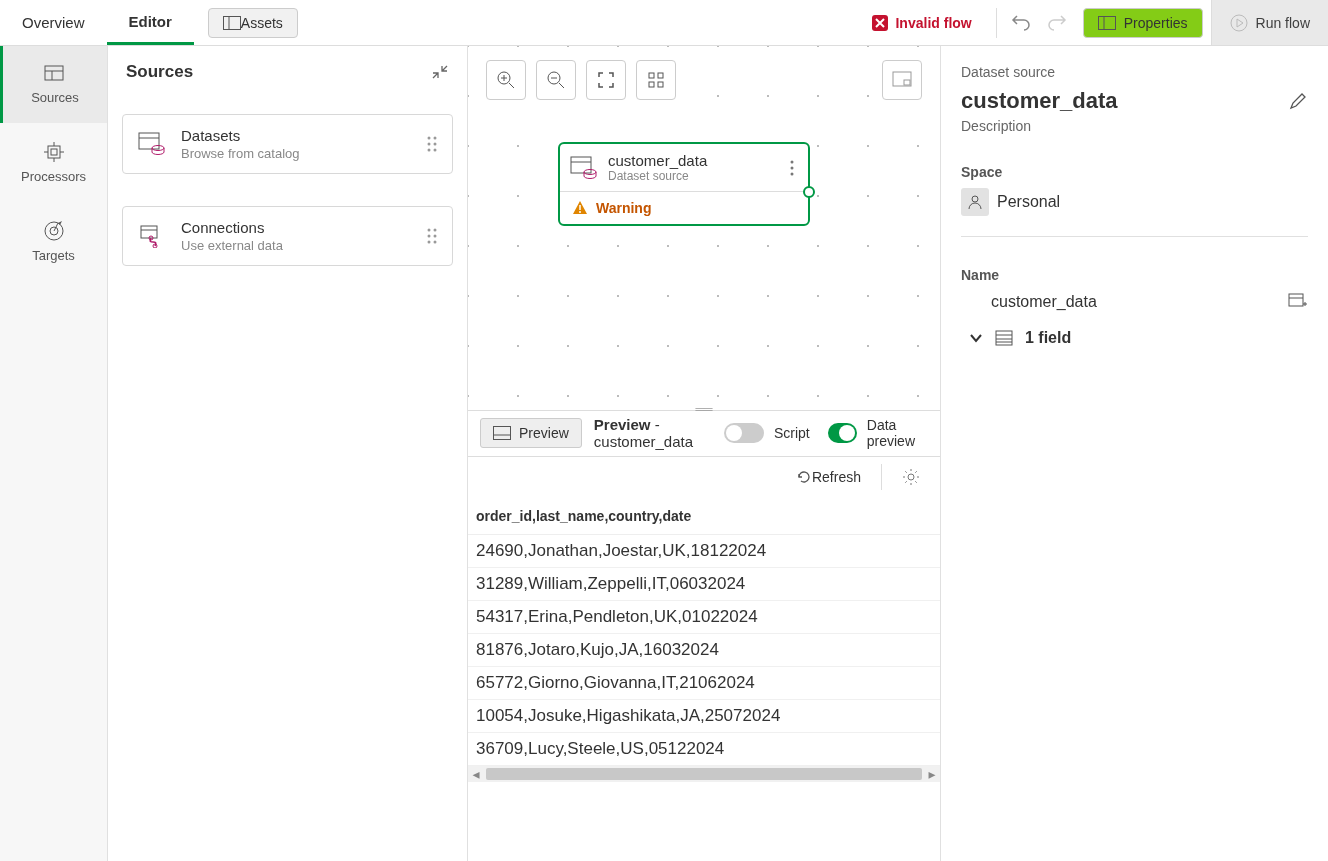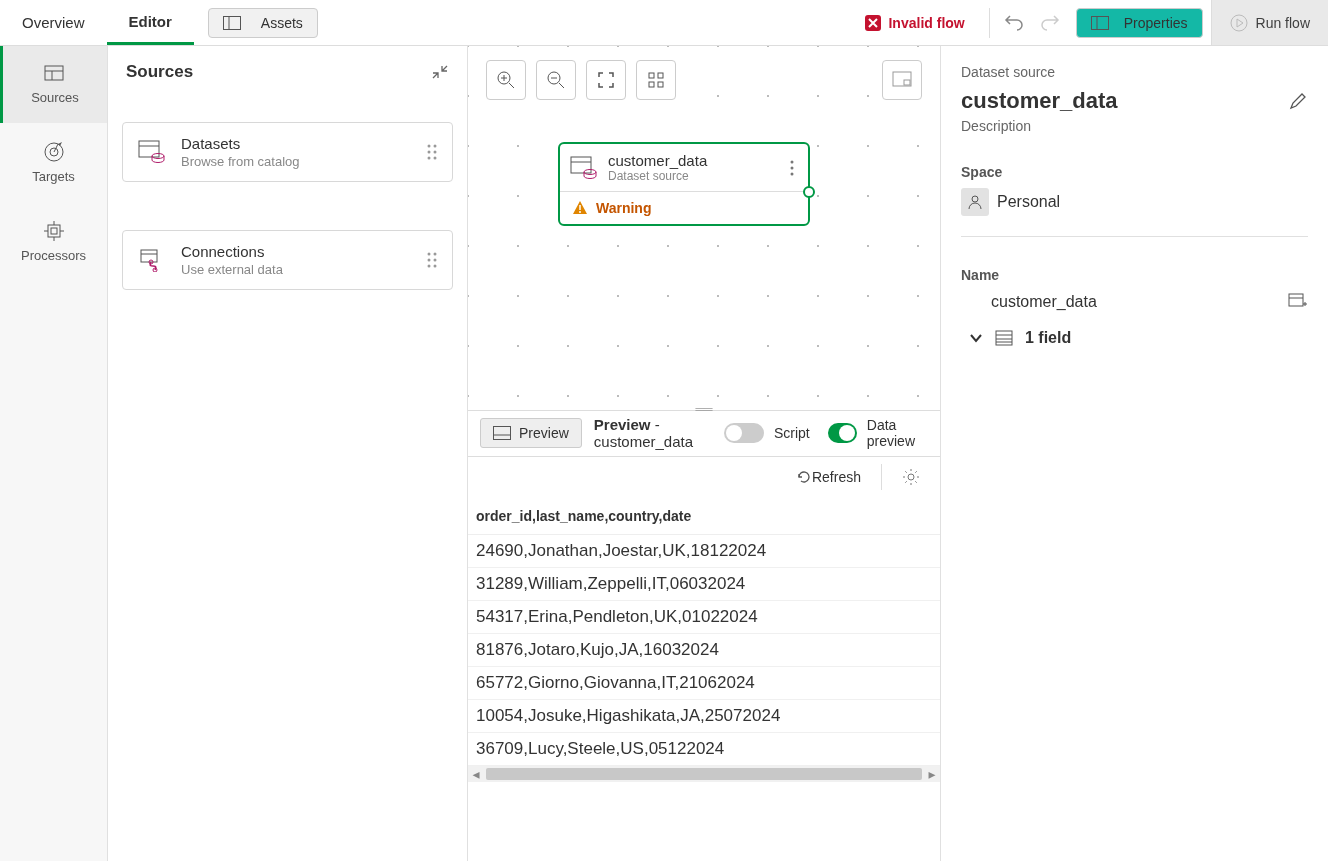--- a/index.html
+++ b/index.html
@@ -2,38 +2,38 @@
 <html><head>
 <meta charset="utf-8">
 <style>
 * { box-sizing: border-box; margin: 0; padding: 0; }
 body { font-family: -apple-system, BlinkMacSystemFont, "Segoe UI", Arial, sans-serif; font-size: 14px; color: #333; background: #fff; width: 1328px; height: 861px; overflow: hidden; }
 
 .topbar { display: flex; align-items: center; height: 46px; border-bottom: 1px solid #ddd; }
 .topbar .tabs { display: flex; height: 100%; }
 .topbar .tab { padding: 0 22px; display: flex; align-items: center; cursor: pointer; font-size: 15px; }
 .topbar .tab.active { border-bottom: 3px solid #009845; font-weight: 600; }
-.topbar .assets-btn { margin-left: 14px; display: flex; align-items: center; gap: 20px; padding: 6px 14px; border: 1px solid #ccc; border-radius: 4px; background: #f1f1f1; cursor: pointer; }
+.topbar .assets-btn { margin-left: 14px; display: flex; align-items: center; gap: 0; padding: 6px 14px; border: 1px solid #ccc; border-radius: 4px; background: #f1f1f1; cursor: pointer; }
 .topbar .spacer { flex: 1; }
 .invalid-flow { display: flex; align-items: center; gap: 6px; color: #c4122f; font-weight: 600; margin-right: 18px; }
 .topbar .icon-btn { width: 36px; height: 36px; display: flex; align-items: center; justify-content: center; cursor: pointer; color: #888; }
-.topbar .props-btn { margin: 0 8px; display: flex; align-items: center; gap: 15px; padding: 6px 14px; border: 1px solid #ccc; border-radius: 4px; background: #14b8a6; cursor: pointer; }
+.topbar .props-btn { margin: 0 8px; display: flex; align-items: center; gap: 8px; padding: 6px 14px; border: 1px solid #ccc; border-radius: 4px; background: #84cc16; cursor: pointer; }
 .topbar .run-btn { display: flex; align-items: center; gap: 8px; padding: 6px 18px; background: #e9e9e9; color: #404040; border-left: 1px solid #ddd; height: 100%; }
 .topbar .vdiv { width: 1px; height: 30px; background: #ddd; margin: 0 6px; }
 
 .main { display: flex; height: 815px; }
 .left-rail { width: 108px; background: #f7f7f7; border-right: 1px solid #e0e0e0; }
 .rail-item { display: flex; flex-direction: column; align-items: center; justify-content: center; padding: 18px 0; cursor: pointer; gap: 6px; color: #555; }
 .rail-item.active { background: #eaeaea; border-left: 3px solid #009845; }
 .rail-item .ri-label { font-size: 13px; }
 
 .sources-panel { width: 360px; border-right: 1px solid #e0e0e0; display: flex; flex-direction: column; }
 .sp-header { display: flex; align-items: center; justify-content: space-between; padding: 16px 18px; }
 .sp-header h3 { font-size: 17px; font-weight: 600; }
-.source-card { margin: 24px 14px; border: 1px solid #d8d8d8; border-radius: 4px; padding: 12px 14px; display: flex; align-items: center; gap: 14px; cursor: pointer; }
+.source-card { margin: 16px 14px; border: 1px solid #d8d8d8; border-radius: 4px; padding: 12px 14px; display: flex; align-items: center; gap: 14px; cursor: pointer; }
 .source-card .sc-icon { width: 30px; height: 30px; display: flex; align-items: center; justify-content: center; }
 .source-card .sc-body { flex: 1; }
 .source-card .sc-title { font-size: 15px; }
 .source-card .sc-sub { font-size: 13px; color: #888; margin-top: 2px; }
 .drag-handle { color: #aaa; cursor: grab; }
 
 .canvas-wrap { flex: 1; display: flex; flex-direction: column; min-width: 0; }
 .canvas { flex: 1; position: relative; background-image: radial-gradient(#bbb 1px, transparent 1px); background-size: 50px 50px; background-position: 25px 25px; overflow: hidden; }
 .canvas-toolbar { position: absolute; top: 14px; left: 18px; display: flex; gap: 10px; }
 .ct-btn { width: 40px; height: 40px; border: 1px solid #ccc; border-radius: 4px; background: #fff; display: flex; align-items: center; justify-content: center; cursor: pointer; }
@@ -147,37 +147,37 @@
     <div class="rail-item active">
       <svg width="24" height="20" viewBox="0 0 24 20">
           <rect x="2" y="2" width="18" height="14" fill="none" stroke="#555"></rect>
           <line x1="2" y1="7" x2="20" y2="7" stroke="#555"></line>
           <line x1="9" y1="7" x2="9" y2="16" stroke="#555"></line>
         </svg>
       <span class="ri-label">Sources</span>
     </div>
     <div class="rail-item">
       <svg width="22" height="22" viewBox="0 0 22 22">
-          <circle cx="11" cy="11" r="9" fill="none" stroke="#555"></circle>
-          <circle cx="11" cy="11" r="4" fill="none" stroke="#555"></circle>
-          <path d="M15 3 L11 11" stroke="#555"></path>
-          <path d="M15 3 L17 5 L19 1 Z" fill="#555"></path>
-        </svg>
-      <span class="ri-label">Targets</span>
-    </div>
-    <div class="rail-item">
-      <svg width="22" height="22" viewBox="0 0 22 22">
           <rect x="5" y="5" width="12" height="12" fill="none" stroke="#555"></rect>
           <rect x="8" y="8" width="6" height="6" fill="none" stroke="#555"></rect>
           <line x1="11" y1="1" x2="11" y2="5" stroke="#555"></line>
           <line x1="11" y1="17" x2="11" y2="21" stroke="#555"></line>
           <line x1="1" y1="11" x2="5" y2="11" stroke="#555"></line>
           <line x1="17" y1="11" x2="21" y2="11" stroke="#555"></line>
         </svg>
       <span class="ri-label">Processors</span>
+    </div>
+    <div class="rail-item">
+      <svg width="22" height="22" viewBox="0 0 22 22">
+          <circle cx="11" cy="11" r="9" fill="none" stroke="#555"></circle>
+          <circle cx="11" cy="11" r="4" fill="none" stroke="#555"></circle>
+          <path d="M15 3 L11 11" stroke="#555"></path>
+          <path d="M15 3 L17 5 L19 1 Z" fill="#555"></path>
+        </svg>
+      <span class="ri-label">Targets</span>
     </div>
   </div>
 
   <div class="sources-panel">
     <div class="sp-header">
       <h3>Sources</h3>
       <span>
         <svg width="18" height="18" viewBox="0 0 18 18">
             <path d="M2 10 L7 10 L7 15 M16 8 L11 8 L11 3 M7 10 L2 15 M11 8 L16 3" stroke="#666" fill="none" stroke-width="1.3"></path>
           </svg>

